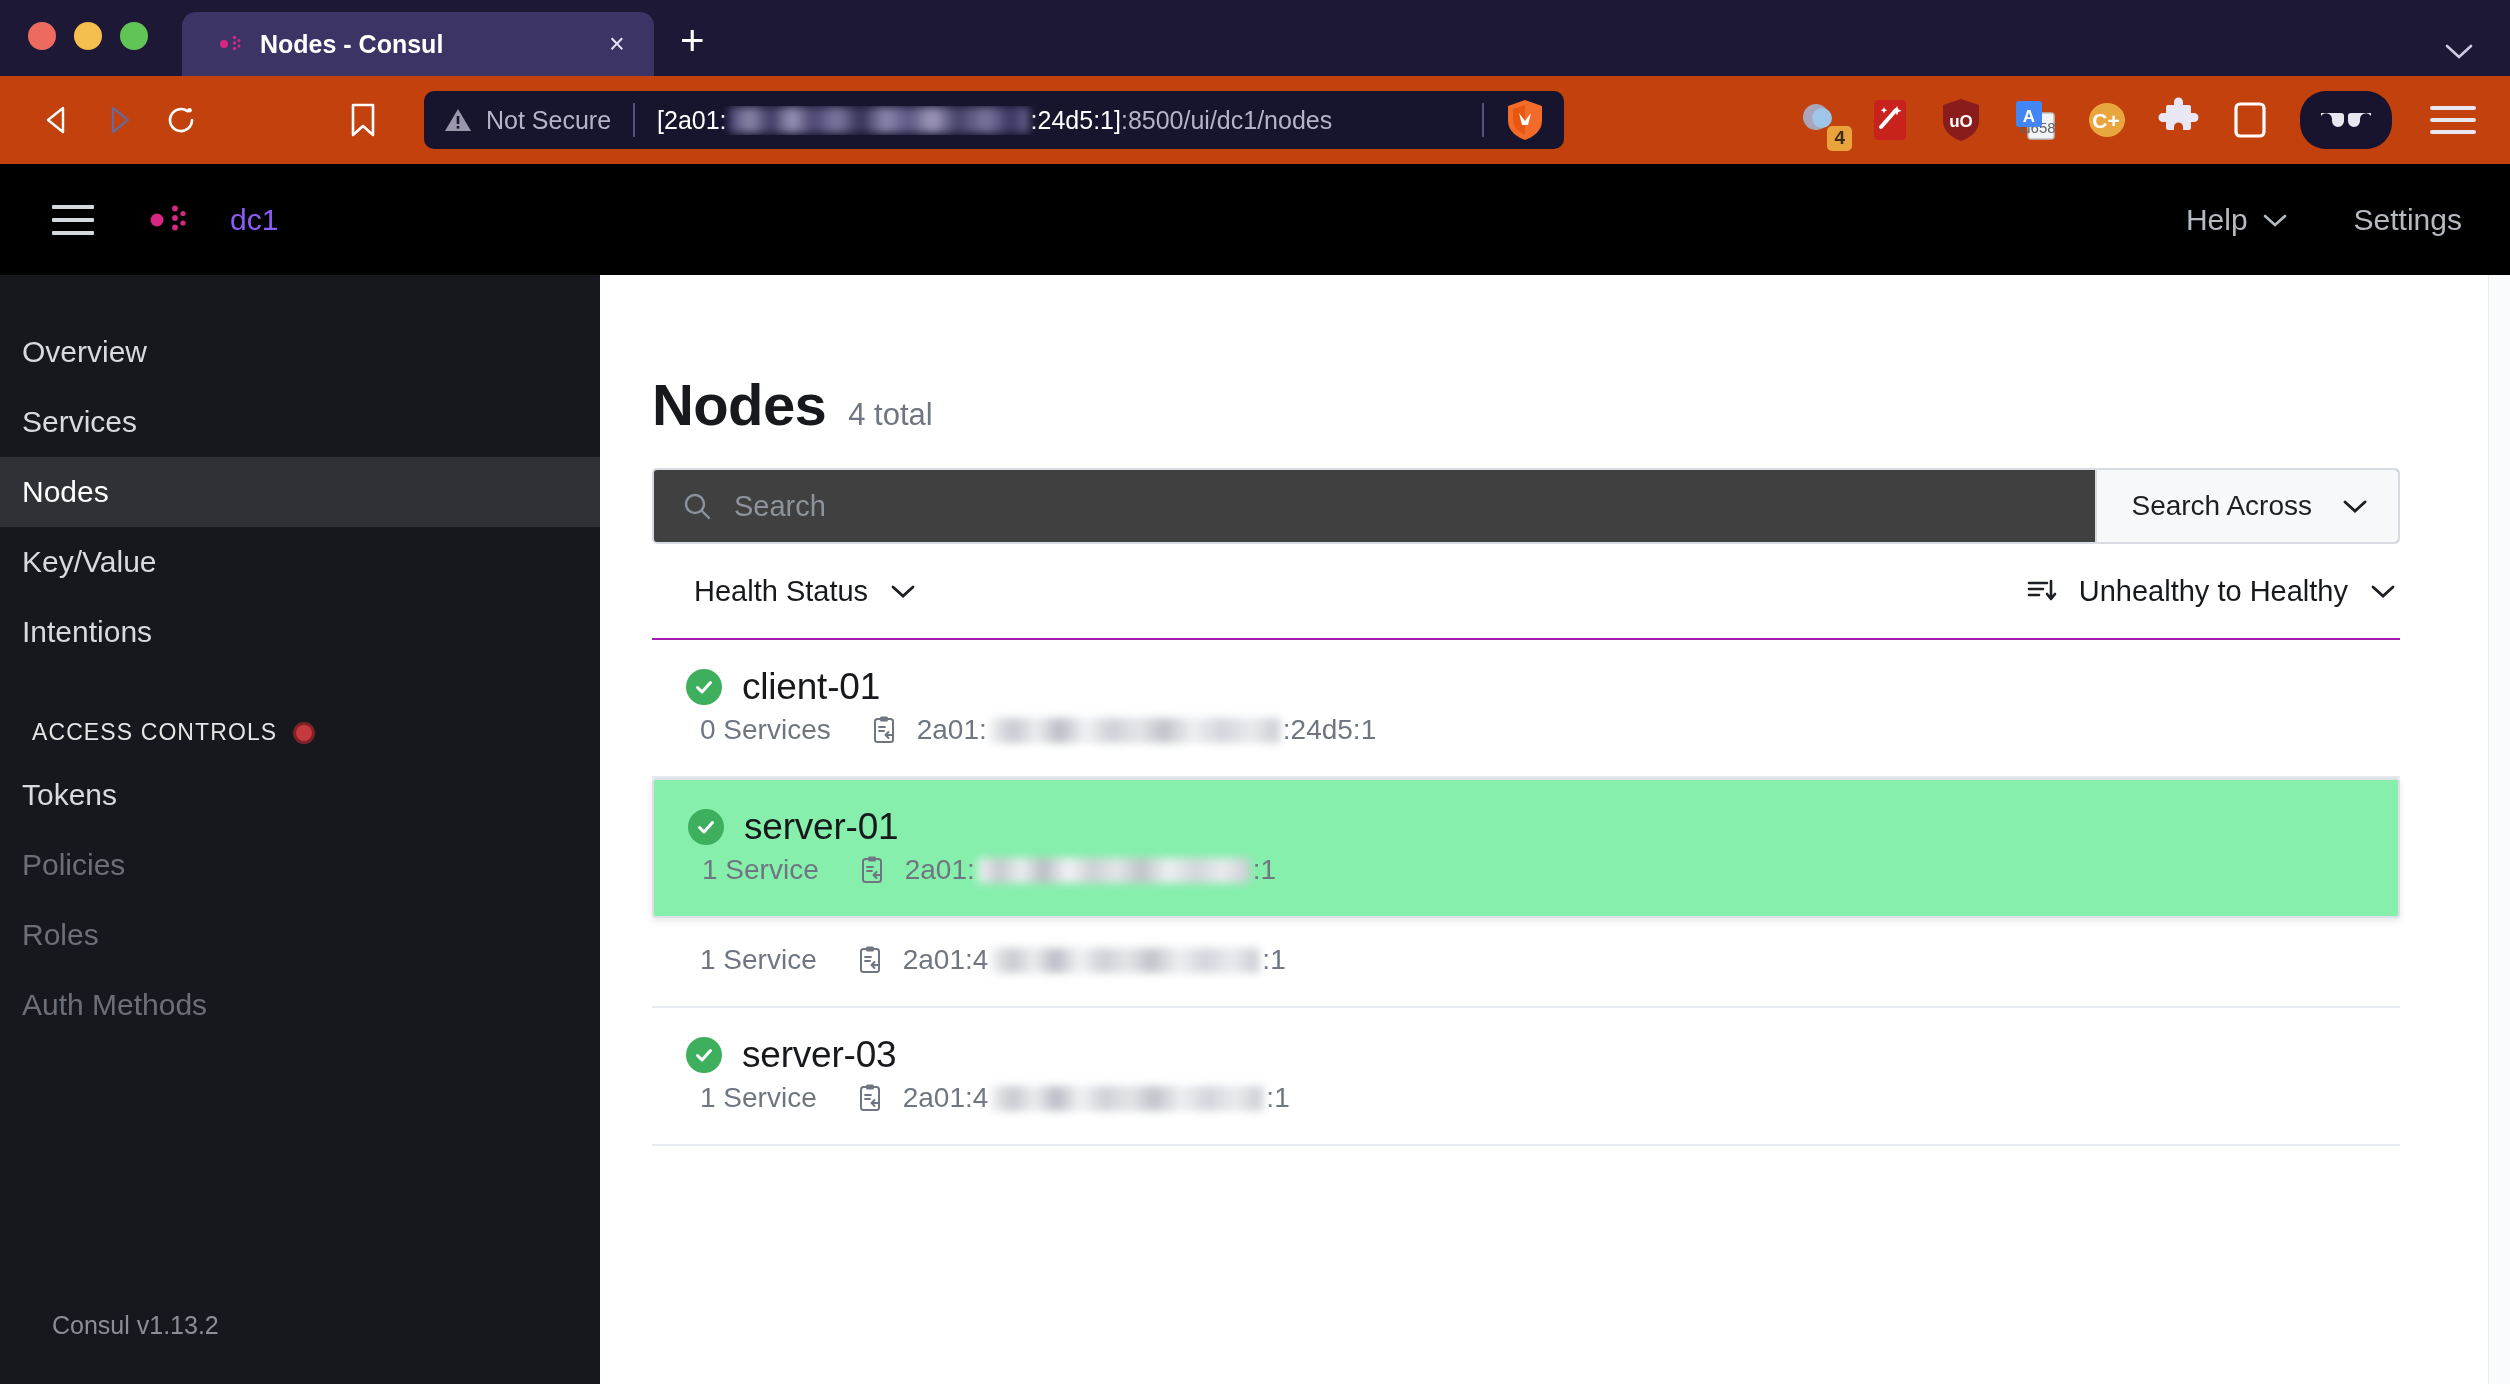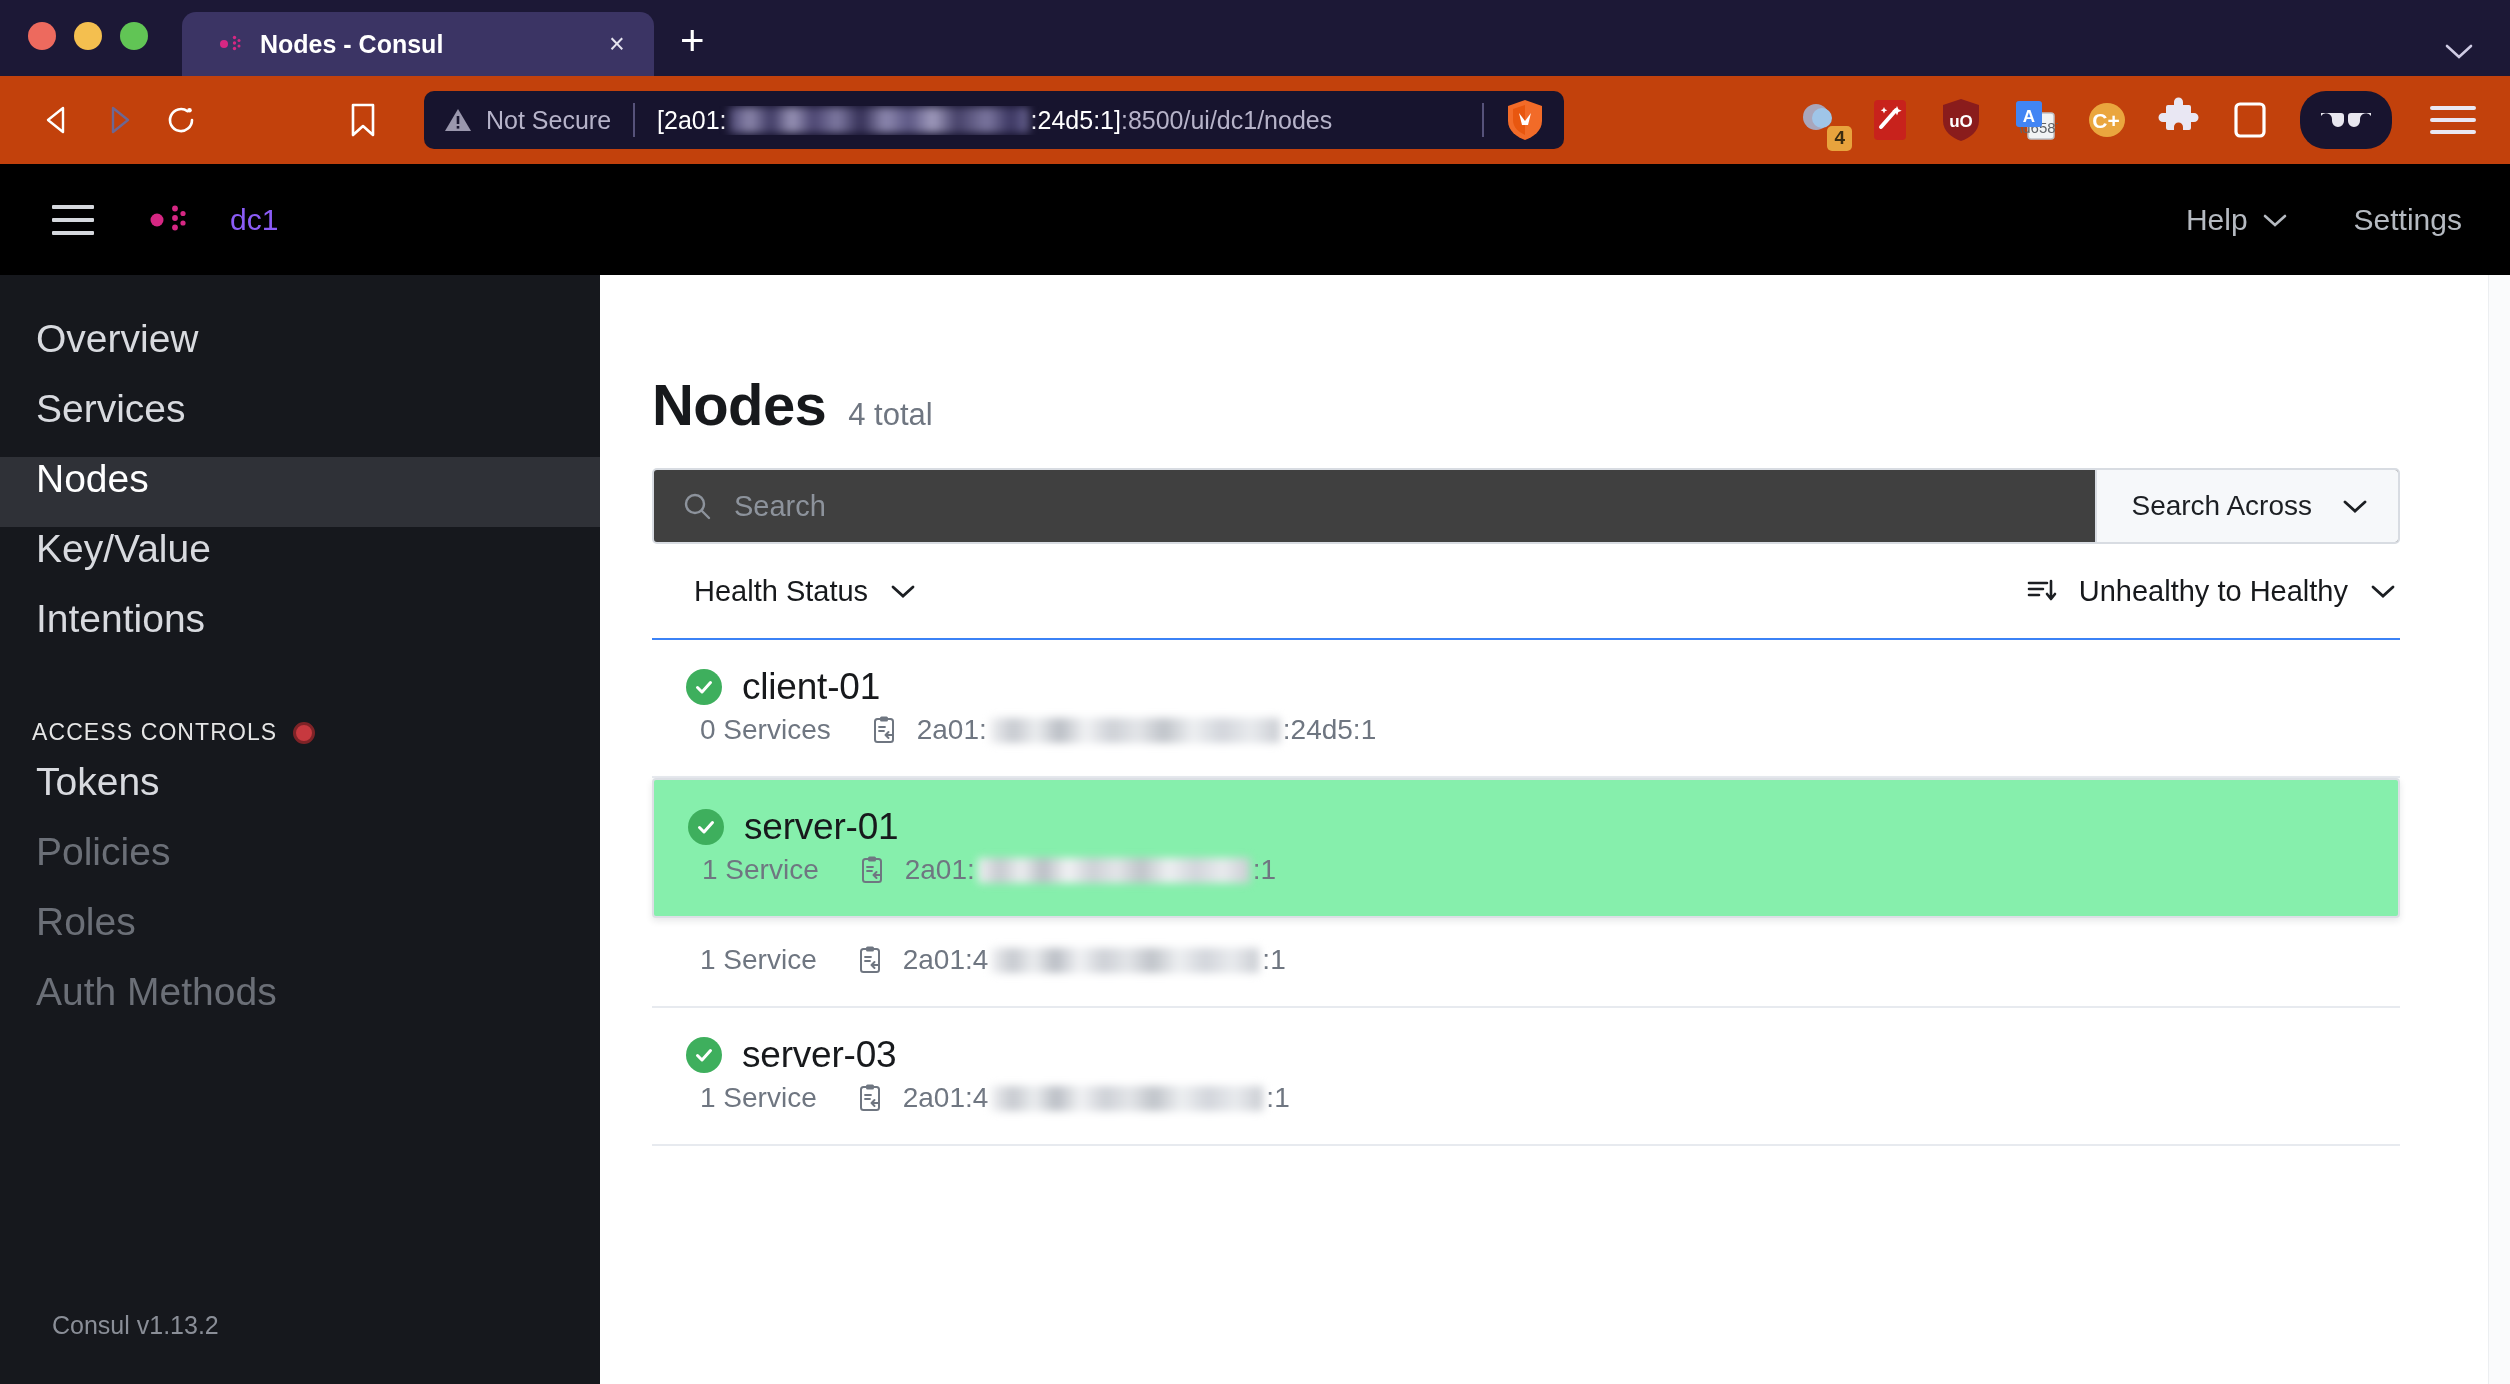--- a/index.html
+++ b/index.html
@@ -245,23 +245,24 @@
     flex: 0 0 600px;
     background: #16181d;
     display: flex;
     flex-direction: column;
     padding-top: 42px;
     position: relative;
   }
   .side-item {
     height: 70px;
     display: flex;
-    padding-left: 36px;
+    align-items: center;
+    padding-left: 22px;
     color: #d8dadf;
-    font-size: 39px;
+    font-size: 30px;
   }
   .side-item.active { background: #2f3137; color: #ffffff; }
   .side-item.muted { color: #6b6f77; }
   .side-section {
     display: flex;
     align-items: center;
     gap: 16px;
     padding-left: 32px;
     margin-top: 52px;
     margin-bottom: 14px;
@@ -337,21 +338,21 @@
     gap: 30px;
     padding: 0 30px 0 34px;
     color: #1c1f23;
     font-size: 28px;
   }
 
   .filter-row {
     display: flex;
     align-items: center;
     height: 96px;
-    border-bottom: 2px solid #3b82f6;
+    border-bottom: 2px solid #a21caf;
     padding: 0 4px 0 42px;
   }
   .filter-left { display: flex; align-items: center; gap: 22px; color: #17191c; font-size: 29px; }
   .filter-right { margin-left: auto; display: flex; align-items: center; gap: 22px; color: #17191c; font-size: 29px; }
 
   
   .node-list { }
   .node-row {
     padding: 26px 40px 30px 34px;
     border-bottom: 2px solid #e7eaef;

